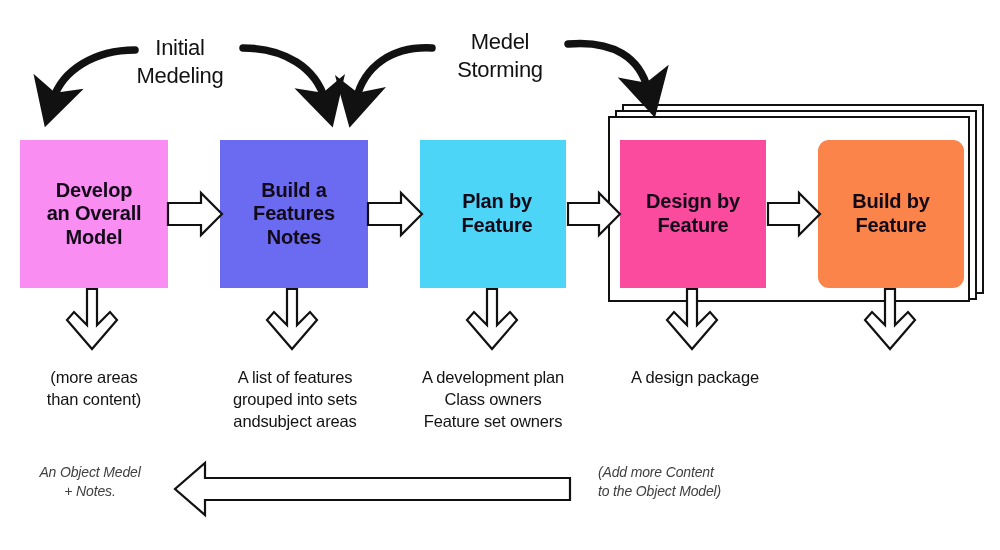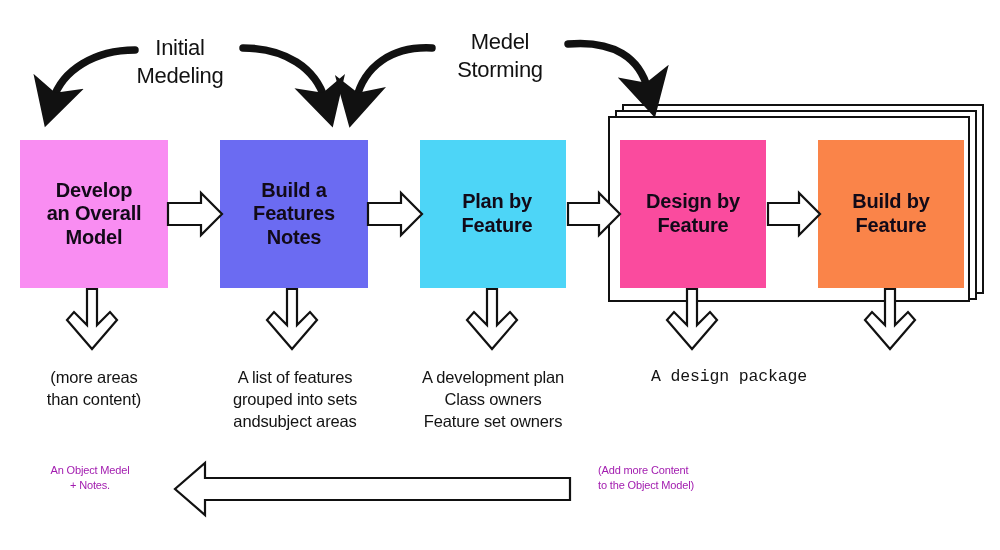--- a/index.html
+++ b/index.html
@@ -41,21 +41,21 @@
     letter-spacing: -0.2px;
     box-sizing: border-box;
     padding: 2px 4px;
   }
   .phase-box span { display: block; white-space: pre-line; }
 
   #box-develop  { left: 20px;  top: 140px; width: 148px; height: 148px; background: #F98DF2; }
   #box-features { left: 220px; top: 140px; width: 148px; height: 148px; background: #6B6BF2; }
   #box-plan     { left: 420px; top: 140px; width: 146px; height: 148px; background: #4DD5F7; padding-left: 12px; }
   #box-design   { left: 620px; top: 140px; width: 146px; height: 148px; background: #FA4B9E; }
-  #box-build    { left: 818px; top: 140px; width: 146px; height: 148px; background: #FA8449; }
+  #box-build    { left: 818px; top: 140px; width: 146px; height: 148px; background: #FA8449; border-radius: 11px; }
 
   
   .stack-card {
     position: absolute;
     background: #ffffff;
     border: 2.5px solid #111111;
     box-sizing: border-box;
   }
   #stack-back-2 { left: 622px; top: 104px; width: 362px; height: 190px; }
   #stack-back-1 { left: 615px; top: 110px; width: 362px; height: 190px; }
@@ -80,31 +80,32 @@
     text-align: center;
     font-size: 16.5px;
     line-height: 1.34;
     color: #131313;
     letter-spacing: -0.15px;
     white-space: pre-line;
   }
   #caption-develop  { left: 6px;   top: 366px; width: 176px; }
   #caption-features { left: 200px; top: 366px; width: 190px; }
   #caption-plan     { left: 398px; top: 366px; width: 190px; }
-  #caption-design   { left: 636px; top: 366px; width: 186px; font-family: Liberation Mono, monospace; }
+  #caption-design   { left: 602px; top: 366px; width: 186px; }
   #caption-build    { left: 806px; top: 366px; width: 176px; }
 
   
   .feedback-label {
     position: absolute;
-    font-size: 11px;
+    font-size: 14px;
     line-height: 1.34;
-    color: #a21caf;
+    color: #404040;
     letter-spacing: -0.15px;
     white-space: pre-line;
+    font-style: italic;
   }
   #feedback-left  { left: 10px;  top: 463px; width: 160px; text-align: center; }
   #feedback-right { left: 598px; top: 463px; width: 200px; text-align: left; }
 </style>
 </head>
 <body>
 
 <div id="canvas">
 
   <div class="stack-card" id="stack-back-2"></div>

